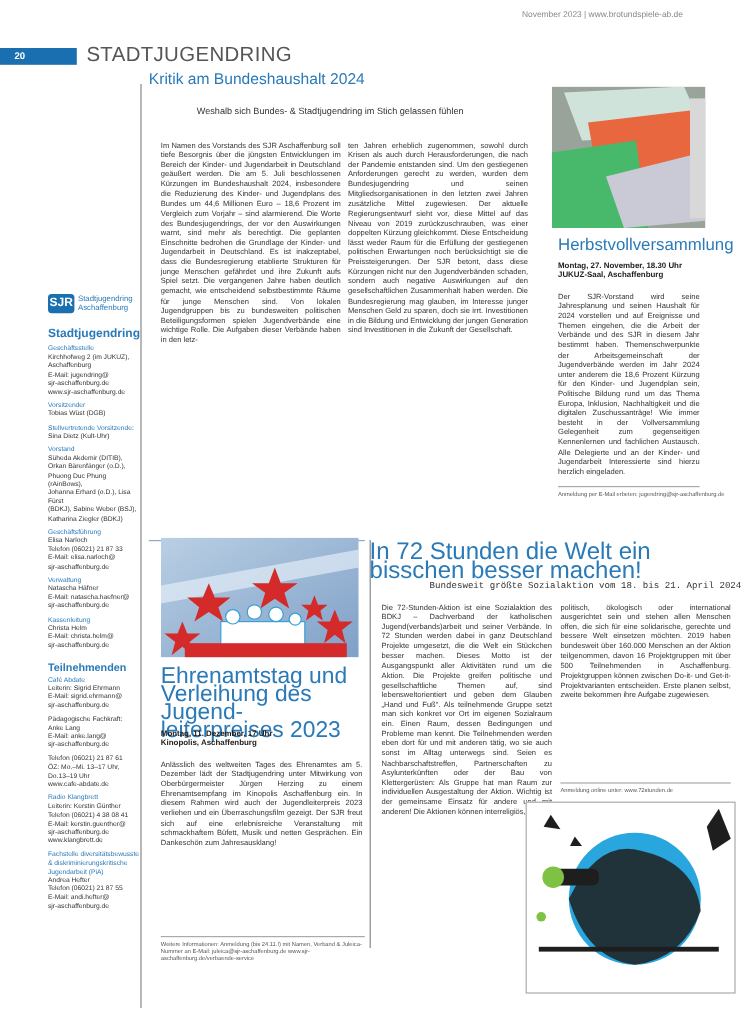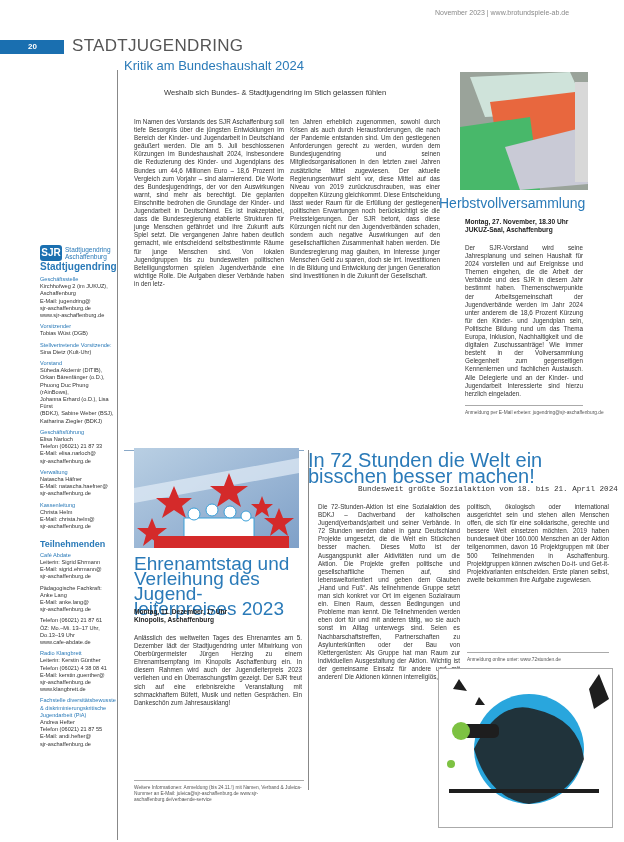--- a/index.html
+++ b/index.html
@@ -1,23 +1,23 @@
 <!DOCTYPE html>
 <html><head>
 <meta charset="utf-8">
 <style>
   * { margin:0; padding:0; box-sizing:border-box; }
   body { width:624px; height:842px; background:#fff; position:relative; overflow:hidden; font-family:"Liberation Sans", sans-serif; color:#2a2a2a; }
   .abs { position:absolute; }
-  #header-bar { left:0; top:40px; width:64px; height:14px; background:#1a6fb0; color:#fff; font-size:8px; font-weight:bold; line-height:14px; padding-left:28px; }
+  #header-bar { left:0; top:40px; width:64px; height:14px; background:#1a6fb0; color:#fff; font-size:8px; font-weight:bold; line-height:14px; padding-left:12px; }
   #section-title { left:72px; top:36px; font-size:17px; color:#555; letter-spacing:0.3px; font-weight:normal; }
   #meta-line { left:435px; top:9px; font-size:7px; color:#888; }
   
   #sidebar { left:40px; top:245px; width:76px; font-size:5.6px; line-height:7.2px; color:#333; }
-  .logo { display:flex; align-items:center; gap:3px; margin-bottom:0; }
+  .logo { display:flex; align-items:center; gap:3px; margin-bottom:12px; }
   .logo-mark { width:22px; height:16px; background:#1a6fb0; border-radius:3px; color:#fff; font-weight:bold; font-size:10px; line-height:16px; text-align:center; }
   .logo-text { font-size:6.5px; line-height:7.5px; color:#2a7ab8; }
   .sb-title { font-size:10px; color:#2a7ab8; font-weight:bold; line-height:11px; }
   .sb-sub { font-size:7.2px; line-height:8.4px; color:#2a7ab8; font-weight:bold; margin-bottom:3px; }
   .sb-label { color:#2a7ab8; margin-top:4px; }
   .sb-h2 { font-size:9px; color:#2a7ab8; font-weight:bold; margin-top:10px; margin-bottom:2px; }
   .sb-gap { margin-top:4px; }
   
   .vline { position:absolute; width:1px; background:#888; }
   .hline { position:absolute; height:1px; background:#aaa; }
@@ -138,21 +138,21 @@
 <div class="abs img-box" style="left:460px; top:72px; width:128px; height:118px;">
   <svg width="128" height="118" viewBox="0 0 128 118">
     <rect width="128" height="118" fill="#9aa39a"></rect>
     <polygon points="10,5 110,0 128,40 25,45" fill="#cfe3da"></polygon>
     <polygon points="30,30 115,20 128,75 40,85" fill="#e8673e"></polygon>
     <polygon points="0,55 70,45 80,118 0,118" fill="#48b86a"></polygon>
     <polygon points="45,75 125,55 128,112 60,118" fill="#c9cad6"></polygon>
     <rect x="115" y="10" width="13" height="100" fill="#d8d8d8"></rect>
   </svg>
 </div>
-<div class="abs h1" style="left:439px; top:196px; font-size:14px;">Herbstvollversammlung</div>
+<div class="abs h1" style="left:465px; top:196px; font-size:14px;">Herbstvollversammlung</div>
 <div class="abs bold-meta" style="left:465px; top:218px;">Montag, 27. November, 18.30 Uhr</div>
 <div class="abs bold-meta" style="left:465px; top:226px;">JUKUZ-Saal, Aschaffenburg</div>
 <div class="abs body" style="left:465px; top:244px; width:118px;">Der SJR-Vorstand wird seine Jahresplanung und seinen Haushalt für 2024 vorstellen und auf Ereignisse und Themen eingehen, die die Arbeit der Verbände und des SJR in diesem Jahr bestimmt haben. Themenschwerpunkte der Arbeitsgemeinschaft der Jugendverbände werden im Jahr 2024 unter anderem die 18,6 Prozent Kürzung für den Kinder- und Jugendplan sein, Politische Bildung rund um das Thema Europa, Inklusion, Nachhaltigkeit und die digitalen Zuschussanträge! Wie immer besteht in der Vollversammlung Gelegenheit zum gegenseitigen Kennenlernen und fachlichen Austausch. Alle Delegierte und an der Kinder- und Jugendarbeit Interessierte sind hierzu herzlich eingeladen.</div>
 <div class="hline" style="left:465px; top:405px; width:118px;"></div>
 <div class="abs note" style="left:465px; top:410px; width:160px;">Anmeldung per E-Mail erbeten: jugendring@sjr-aschaffenburg.de</div>
 
 <div class="hline" style="left:124px; top:450px; width:180px; background:#8aa9c8;"></div>
 
 <div class="abs img-box" style="left:134px; top:448px; width:165px; height:100px;">
   <svg width="165" height="100" viewBox="0 0 165 100">

